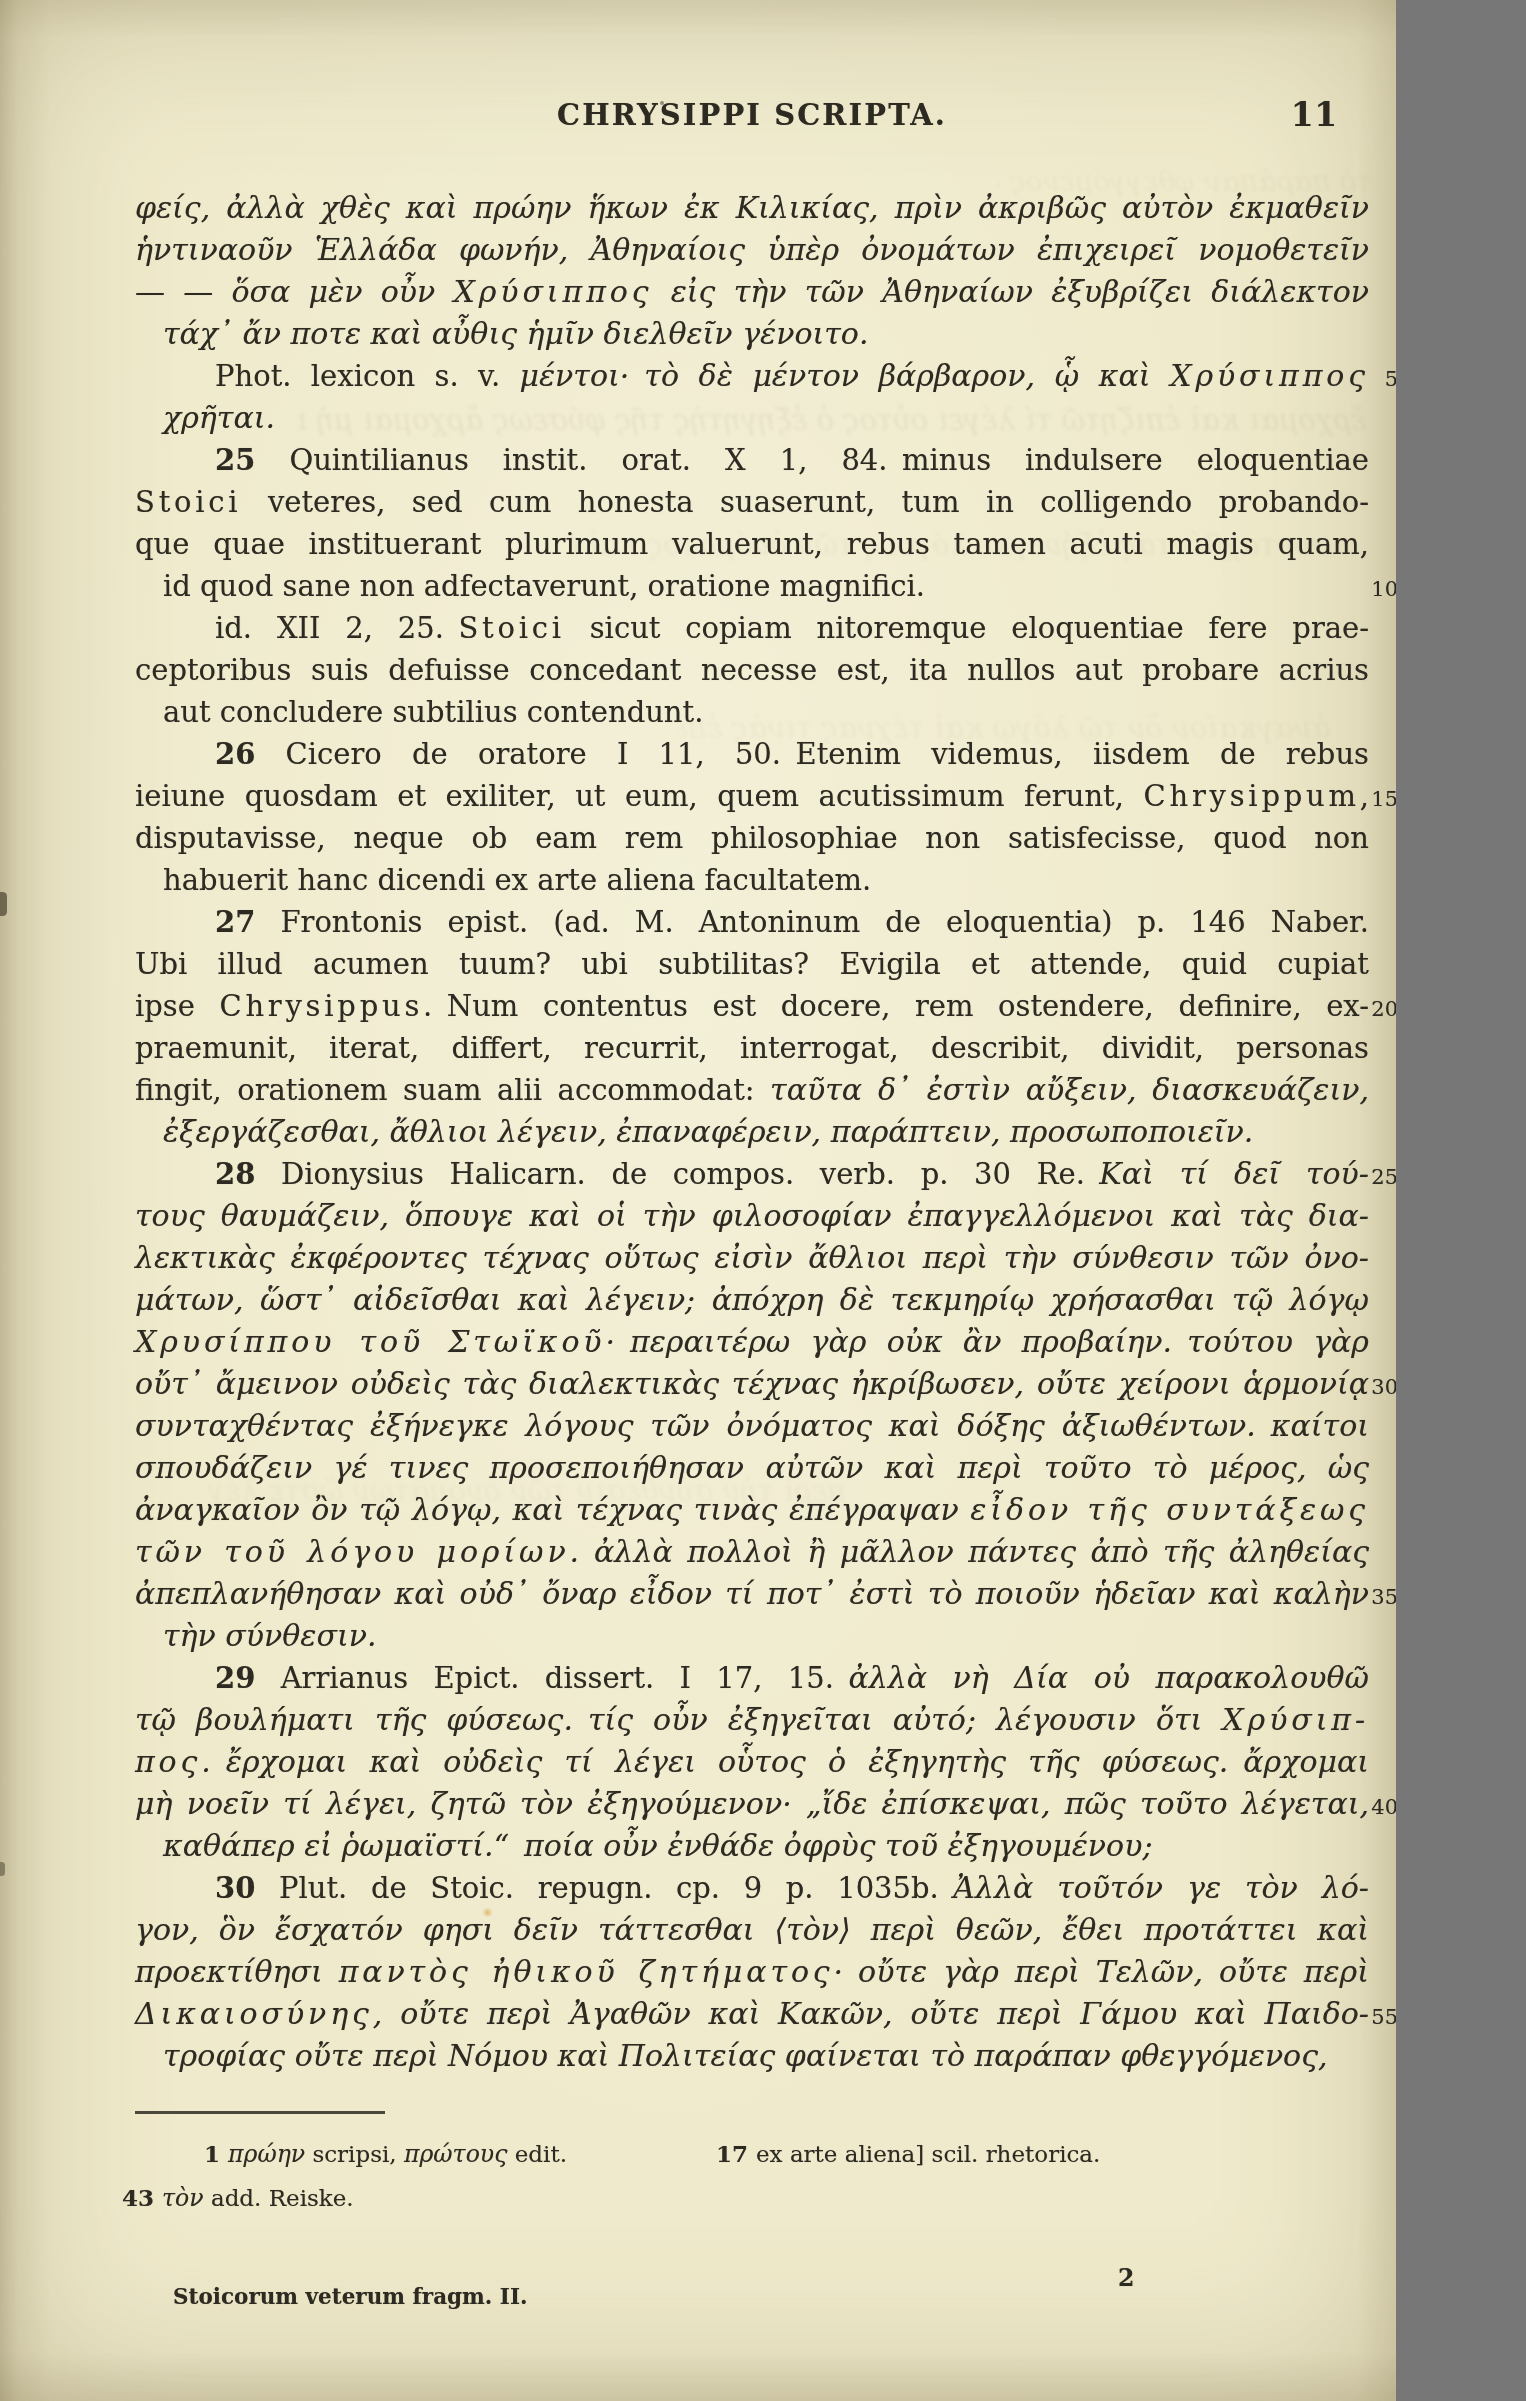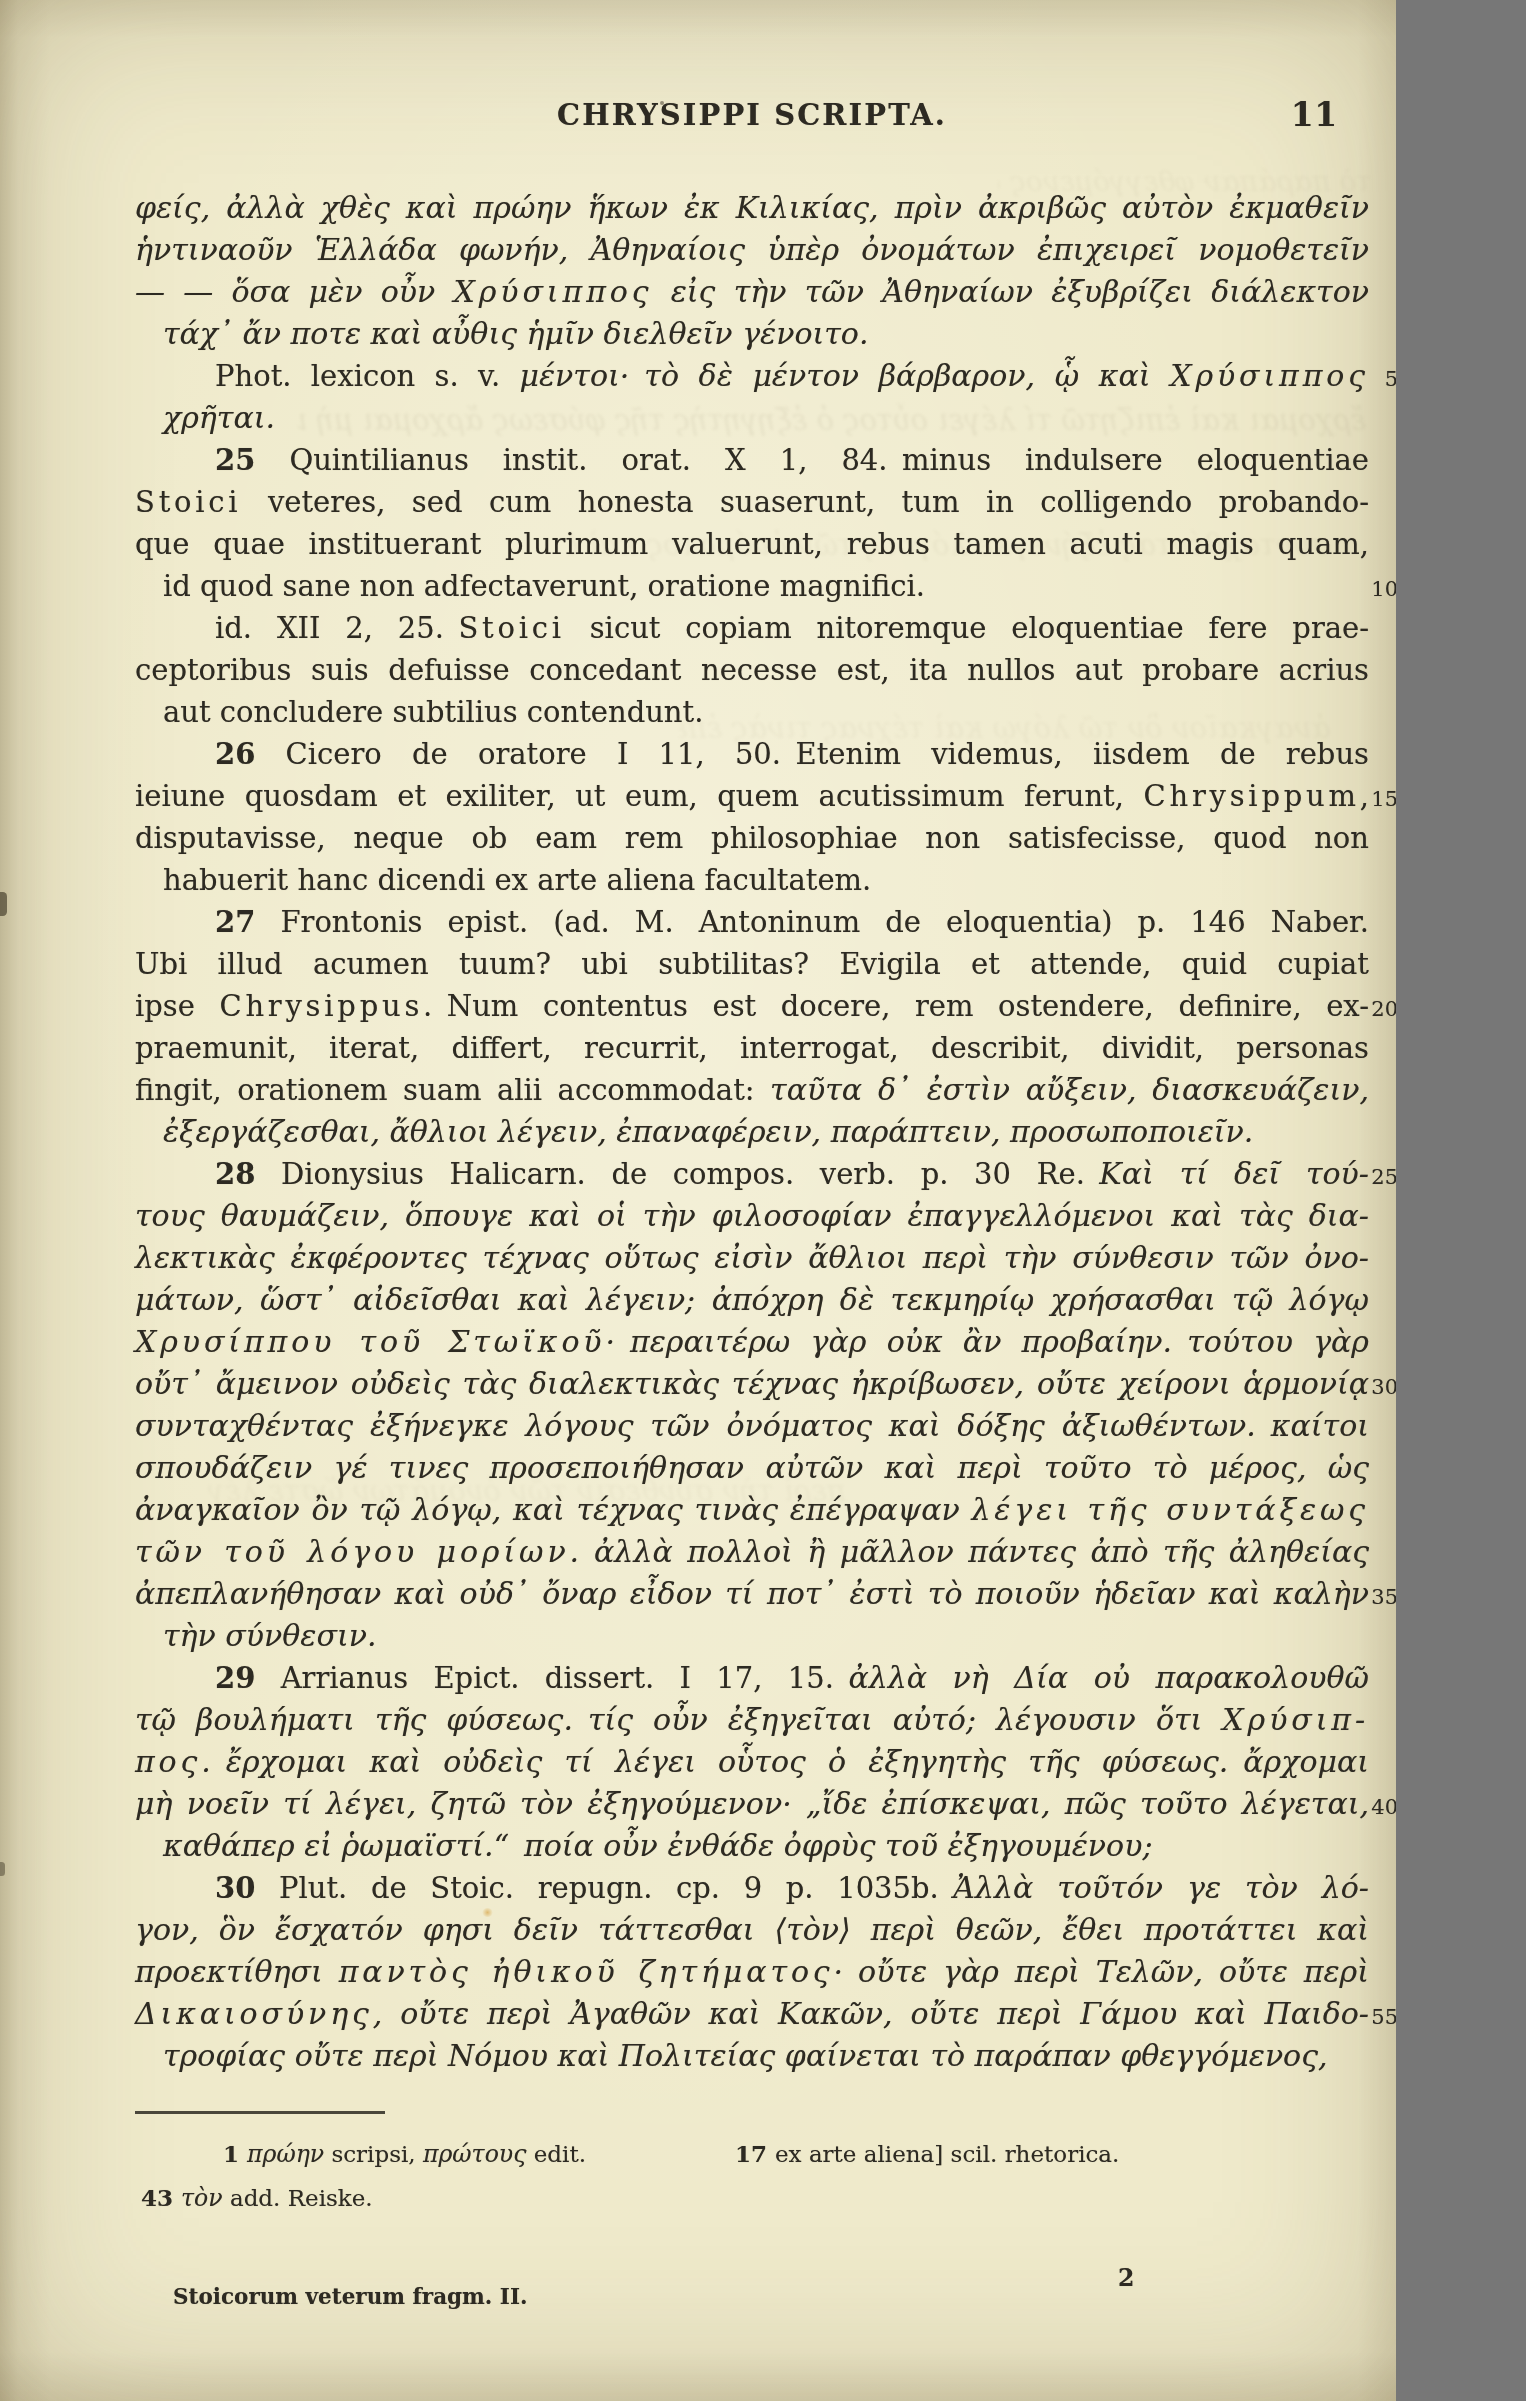--- a/index.html
+++ b/index.html
@@ -39,21 +39,21 @@
   .sp{letter-spacing:.13em;}
   .b{font-weight:bold;}
   .ln{
     position:absolute;right:-29px;bottom:7px;
     font-size:21px;font-style:normal;font-weight:normal;
     letter-spacing:0;line-height:1;text-indent:0;
   }
 
   
   .footnote-rule{position:absolute;left:135px;top:2111px;width:250px;height:2.8px;background:var(--ink,#2d2a22);opacity:.85;}
-  .footnotes{position:absolute;left:141px;top:2132px;width:1234px;}
+  .footnotes{position:absolute;left:122px;top:2132px;width:1234px;}
   .fnline{position:relative;height:44px;line-height:44px;font-size:23px;text-align:left;}
   .fnline.in{text-indent:82px;}
   .fnline .g{font-size:23.6px;}
   .gap{display:inline-block;width:149px;}
 
   
   .signature{position:absolute;left:135px;top:2264px;width:1234px;height:35px;font-weight:bold;font-size:21.5px;}
   .sig{position:absolute;left:38px;top:4px;margin-top:16px;}
   .sheet{position:absolute;left:983px;top:0;font-size:23.6px;}
 
@@ -116,21 +116,21 @@
         <div class="line"><span class="r">fingit, orationem suam alii accommodat: </span><span class="g">ταῦτα δ᾽ ἐστὶν αὔξειν, διασκευάζειν,</span></div>
         <div class="line rag"><span class="g">ἐξεργάζεσθαι, ἄθλιοι λέγειν, ἐπαναφέρειν, παράπτειν, προσωποποιεῖν.</span></div>
         <div class="line in"><span class="b">28</span><span class="r"> Dionysius Halicarn. de compos. verb. p. 30 Re. </span><span class="g">Καὶ τί δεῖ τού-</span><span class="ln">25</span></div>
         <div class="line"><span class="g">τους θαυμάζειν, ὅπουγε καὶ οἱ τὴν φιλοσοφίαν ἐπαγγελλόμενοι καὶ τὰς δια-</span></div>
         <div class="line"><span class="g">λεκτικὰς ἐκφέροντες τέχνας οὕτως εἰσὶν ἄθλιοι περὶ τὴν σύνθεσιν τῶν ὀνο-</span></div>
         <div class="line"><span class="g">μάτων, ὥστ᾽ αἰδεῖσθαι καὶ λέγειν; ἀπόχρη δὲ τεκμηρίῳ χρήσασθαι τῷ λόγῳ</span></div>
         <div class="line"><span class="gsp">Χρυσίππου τοῦ Στωϊκοῦ</span><span class="g">· περαιτέρω γὰρ οὐκ ἂν προβαίην. τούτου γὰρ</span></div>
         <div class="line"><span class="g">οὔτ᾽ ἄμεινον οὐδεὶς τὰς διαλεκτικὰς τέχνας ἠκρίβωσεν, οὔτε χείρονι ἁρμονίᾳ</span><span class="ln">30</span></div>
         <div class="line"><span class="g">συνταχθέντας ἐξήνεγκε λόγους τῶν ὀνόματος καὶ δόξης ἀξιωθέντων. καίτοι</span></div>
         <div class="line"><span class="g">σπουδάζειν γέ τινες προσεποιήθησαν αὐτῶν καὶ περὶ τοῦτο τὸ μέρος, ὡς</span></div>
-        <div class="line"><span class="g">ἀναγκαῖον ὂν τῷ λόγῳ, καὶ τέχνας τινὰς ἐπέγραψαν </span><span class="gsp">λέγει τῆς συντάξεως</span></div>
+        <div class="line"><span class="g">ἀναγκαῖον ὂν τῷ λόγῳ, καὶ τέχνας τινὰς ἐπέγραψαν </span><span class="gsp">εἶδον τῆς συντάξεως</span></div>
         <div class="line"><span class="gsp">τῶν τοῦ λόγου μορίων</span><span class="g">. ἀλλὰ πολλοὶ ἢ μᾶλλον πάντες ἀπὸ τῆς ἀληθείας</span></div>
         <div class="line"><span class="g">ἀπεπλανήθησαν καὶ οὐδ᾽ ὄναρ εἶδον τί ποτ᾽ ἐστὶ τὸ ποιοῦν ἡδεῖαν καὶ καλὴν</span><span class="ln">35</span></div>
         <div class="line rag"><span class="g">τὴν σύνθεσιν.</span></div>
         <div class="line in"><span class="b">29</span><span class="r"> Arrianus Epict. dissert. I 17, 15. </span><span class="g">ἀλλὰ νὴ Δία οὐ παρακολουθῶ</span></div>
         <div class="line"><span class="g">τῷ βουλήματι τῆς φύσεως. τίς οὖν ἐξηγεῖται αὐτό; λέγουσιν ὅτι </span><span class="gsp">Χρύσιπ-</span></div>
         <div class="line"><span class="gsp">πος</span><span class="g">. ἔρχομαι καὶ οὐδεὶς τί λέγει οὗτος ὁ ἐξηγητὴς τῆς φύσεως. ἄρχομαι</span></div>
         <div class="line"><span class="g">μὴ νοεῖν τί λέγει, ζητῶ τὸν ἐξηγούμενον· „ἴδε ἐπίσκεψαι, πῶς τοῦτο λέγεται,</span><span class="ln">40</span></div>
         <div class="line rag"><span class="g">καθάπερ εἰ ῥωμαϊστί.“ ποία οὖν ἐνθάδε ὀφρὺς τοῦ ἐξηγουμένου;</span></div>
         <div class="line in"><span class="b">30</span><span class="r"> Plut. de Stoic. repugn. cp. 9 p. 1035b. </span><span class="g">Ἀλλὰ τοῦτόν γε τὸν λό-</span></div>
         <div class="line"><span class="g">γον, ὃν ἔσχατόν φησι δεῖν τάττεσθαι ⟨τὸν⟩ περὶ θεῶν, ἔθει προτάττει καὶ</span></div>

